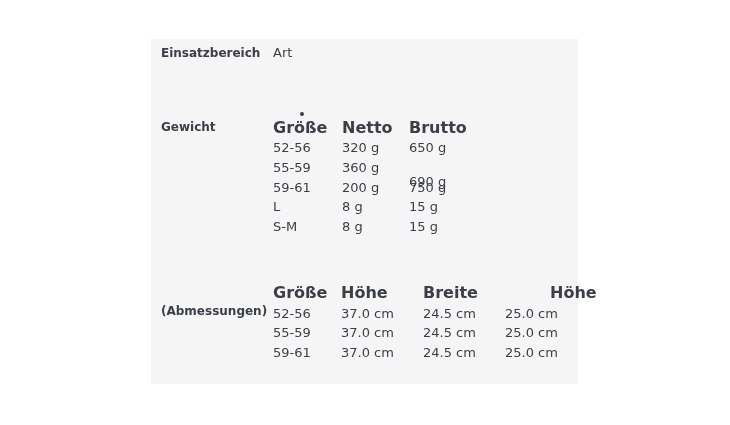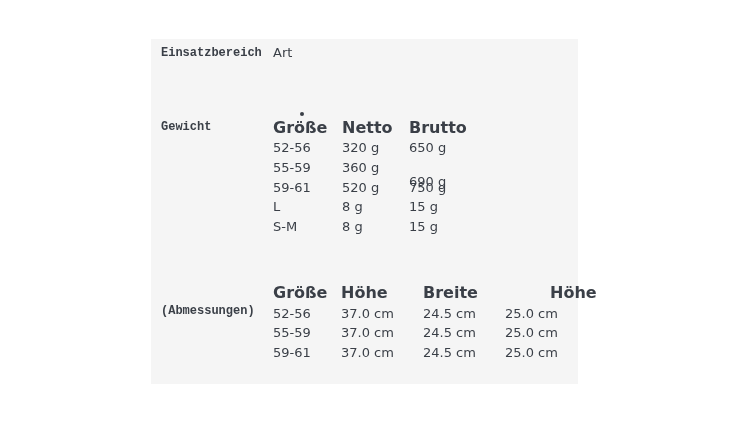--- a/index.html
+++ b/index.html
@@ -1,18 +1,18 @@
 <!DOCTYPE html>
 <html><head>
   <meta charset="utf-8">
   <style>
     html, body { margin: 0; padding: 0; background: #ffffff; }
     body { width: 730px; height: 425px; position: relative; font-family: "DejaVu Sans", sans-serif; color: #3a3f47; }
     .panel { position: absolute; left: 151px; top: 39px; width: 427px; height: 345px; background: #f5f5f5; }
-    .label { position: absolute; left: 10px; font-weight: bold; font-size: 12px; color: #3a3f47; line-height: 19px; font-family: Liberation Mono, monospace; }
+    .label { position: absolute; left: 10px; font-weight: bold; font-size: 12px; color: #3a3f47; line-height: 19px; }
     .cell { position: absolute; font-size: 13px; line-height: 19.5px; color: #3a3f47; white-space: nowrap; }
     .hdr { font-weight: bold; font-size: 16px; }
     .bullet { position: absolute; left: 149px; top: 73px; width: 4px; height: 4px; border-radius: 50%; background: #3a3f47; }
   </style>
 </head>
 <body>
 
 <div class="panel">
 
   <div class="label" style="top:5px;">Einsatzbereich</div>
@@ -29,21 +29,21 @@
     <div class="cell" style="left:191px; top:99px;">320 g</div>
     <div class="cell" style="left:258px; top:99px;">650 g</div>
   </div>
   <div>
     <div class="cell" style="left:122px; top:119px;">55-59</div>
     <div class="cell" style="left:191px; top:119px;">360 g</div>
     <div class="cell" style="left:258px; top:119px;margin-top:14px;">690 g</div>
   </div>
   <div>
     <div class="cell" style="left:122px; top:139px;">59-61</div>
-    <div class="cell" style="left:191px; top:139px;">520 g</div>
+    <div class="cell" style="left:191px; top:139px;">200 g</div>
     <div class="cell" style="left:258px; top:139px;">750 g</div>
   </div>
   <div>
     <div class="cell" style="left:122px; top:158px;">L</div>
     <div class="cell" style="left:191px; top:158px;">8 g</div>
     <div class="cell" style="left:258px; top:158px;">15 g</div>
   </div>
   <div>
     <div class="cell" style="left:122px; top:178px;">S-M</div>
     <div class="cell" style="left:191px; top:178px;">8 g</div>

